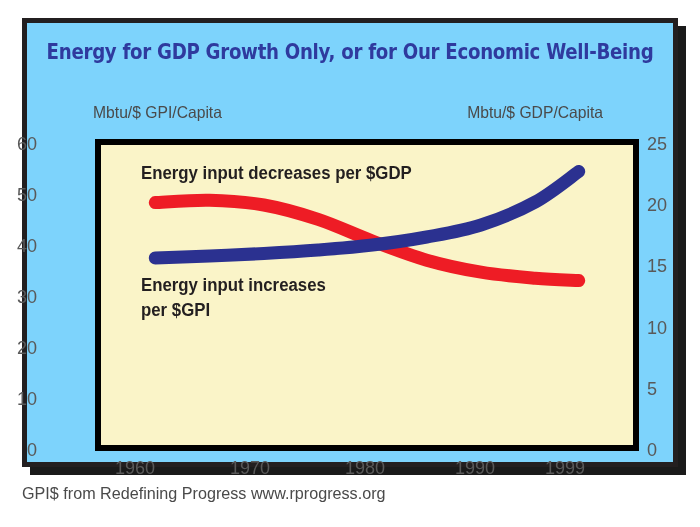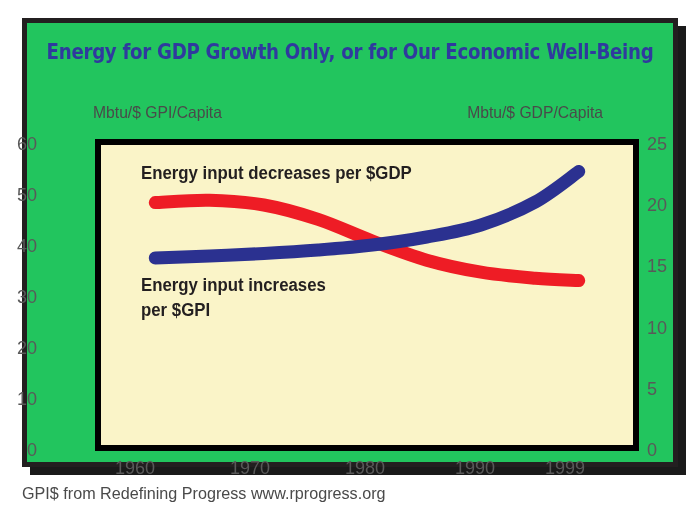--- a/index.html
+++ b/index.html
@@ -23,21 +23,21 @@
     width: 656px;
     height: 449px;
     background: #1a1a1a;
   }
   #panel {
     position: absolute;
     left: 22px;
     top: 18px;
     width: 656px;
     height: 449px;
-    background: #22c55e;
+    background: #7dd3fc;
     border: 5px solid #231f20;
     box-sizing: border-box;
   }
 
   
   #chart-title {
     position: absolute;
     left: 0;
     top: 16px;
     width: 100%;

